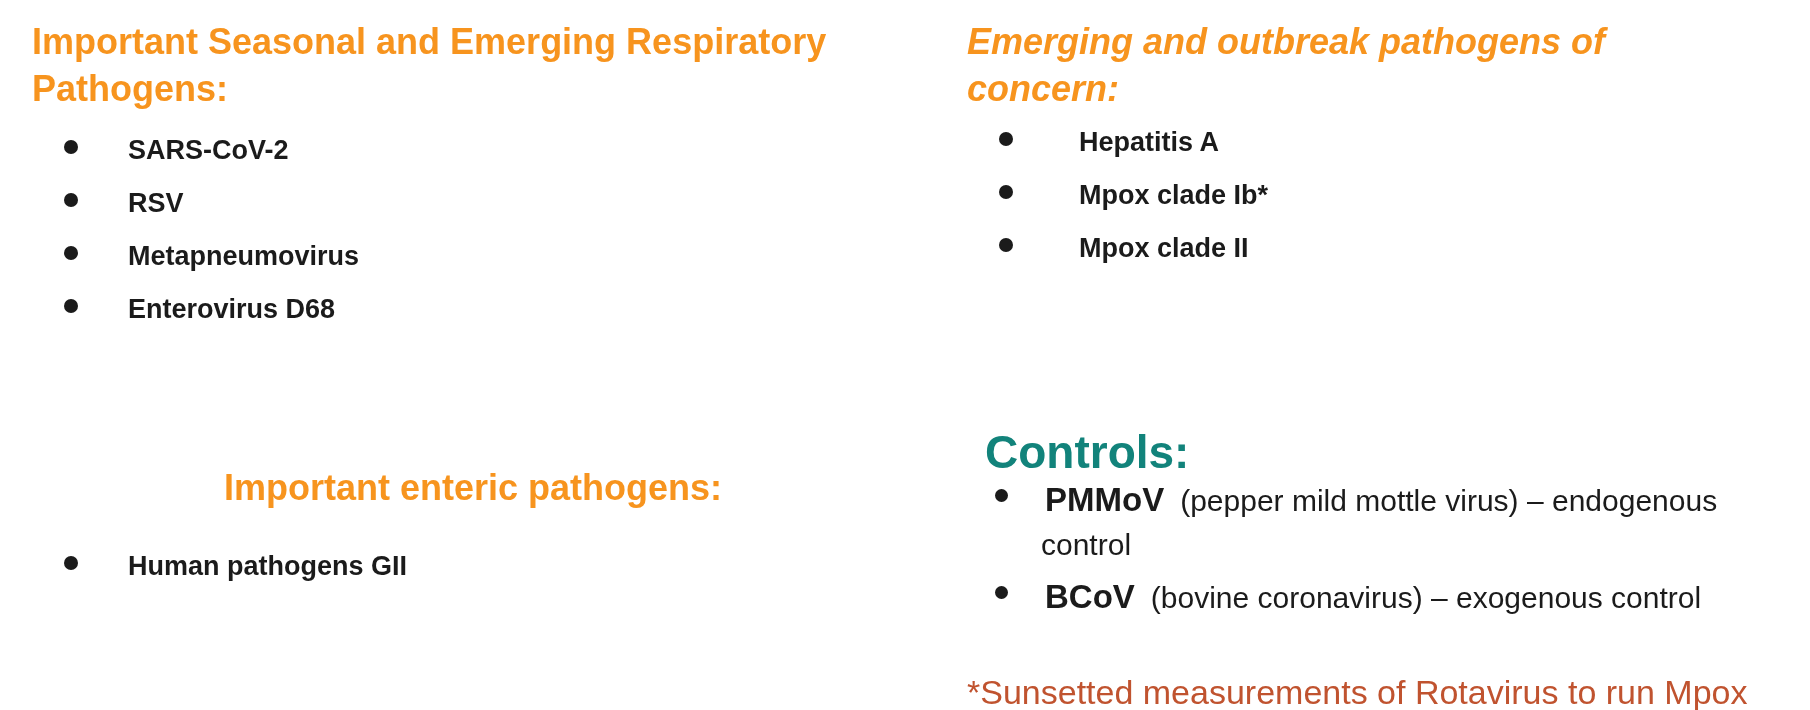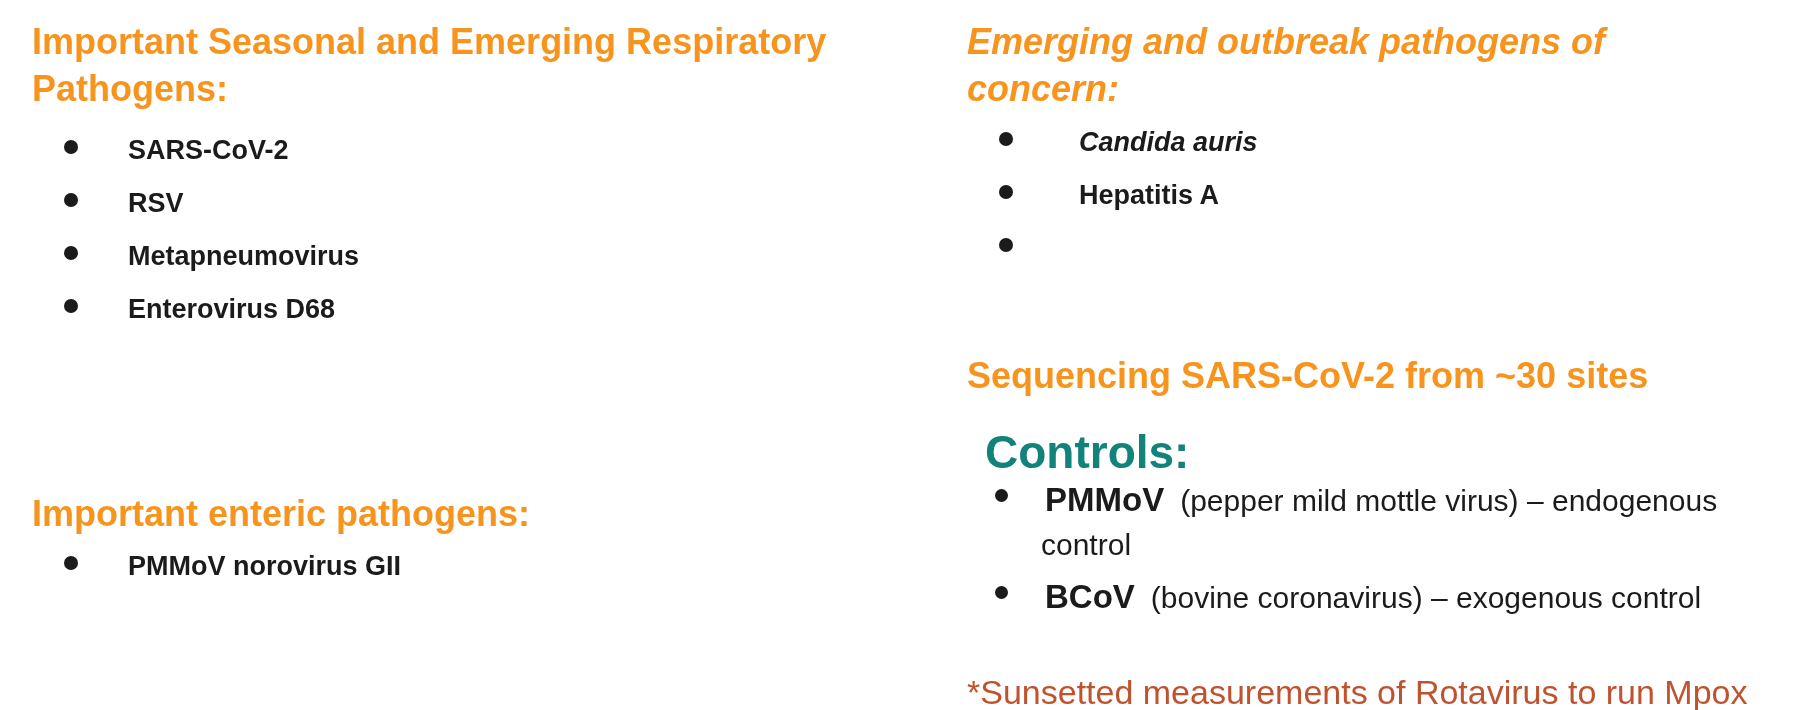--- a/index.html
+++ b/index.html
@@ -102,46 +102,46 @@
     <li>
       <span class="bullet"></span>
       <span>Metapneumovirus</span>
     </li>
     <li>
       <span class="bullet"></span>
       <span>Enterovirus D68</span>
     </li>
   </ul>
 
-  <div class="abs h-orange" style="left:20px; top:478px; width:890px;">Important enteric pathogens:</div>
+  <div class="abs h-orange" style="left:20px; top:452px; width:890px;text-align:center;">Important enteric pathogens:</div>
 
   <ul class="abs plist list-left" style="left:20px; top:528px; width:900px;">
     <li>
       <span class="bullet"></span>
-      <span>PMMoV norovirus GII</span>
+      <span>Human pathogens GII</span>
     </li>
   </ul>
 
   <div class="abs h-orange" style="left:955px; top:6px; width:700px;font-style:italic;">Emerging and outbreak pathogens of concern:</div>
 
   <ul class="abs plist list-right" style="left:955px; top:104px; width:820px;">
     <li>
       <span class="bullet"></span>
-      <span class="italic">Candida auris</span>
-    </li>
-    <li>
-      <span class="bullet"></span>
       <span>Hepatitis A</span>
     </li>
     <li>
       <span class="bullet"></span>
+      <span>Mpox clade Ib*</span>
+    </li>
+    <li>
+      <span class="bullet"></span>
+      <span>Mpox clade II</span>
     </li>
   </ul>
 
-  <div class="abs h-orange" style="left:955px; top:340px; width:830px;">Sequencing SARS-CoV-2 from ~30 sites</div>
 
   <div class="abs h-teal" style="left:973px; top:418px; width:400px;">Controls:</div>
 
   <ul class="abs list-controls" style="left:973px; top:462px; width:815px;">
     <li>
       <span class="bullet"></span>
       <span class="ctl-abbr">PMMoV</span><span class="ctl-desc">(pepper mild mottle virus) – endogenous control</span>
     </li>
     <li>
       <span class="bullet"></span>

